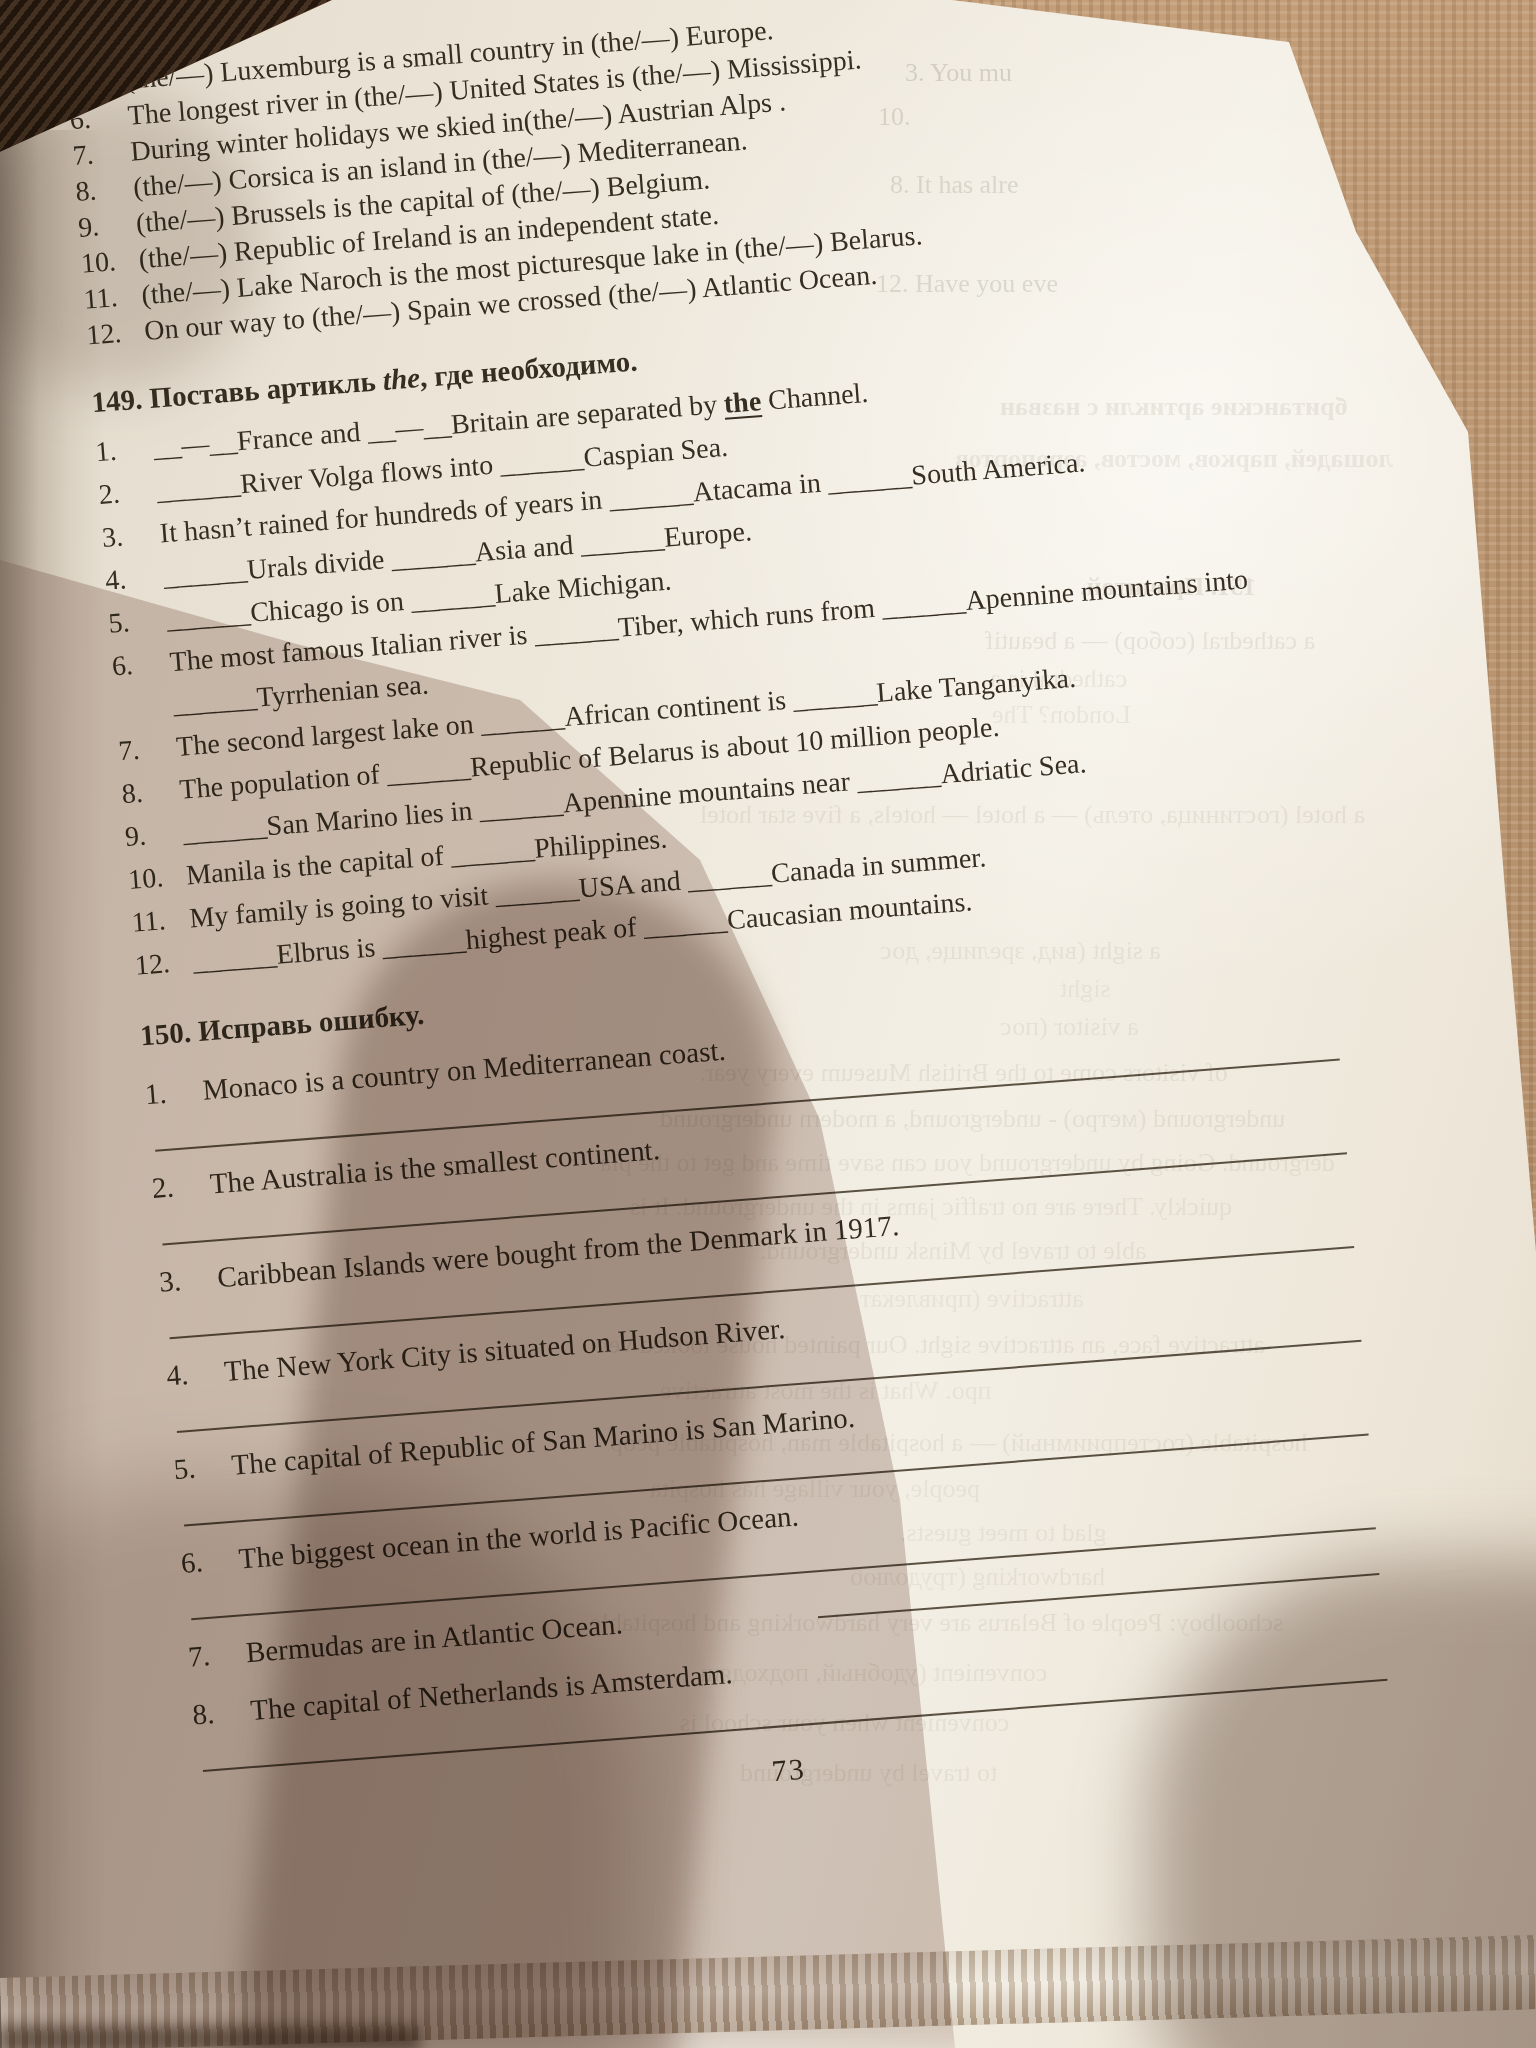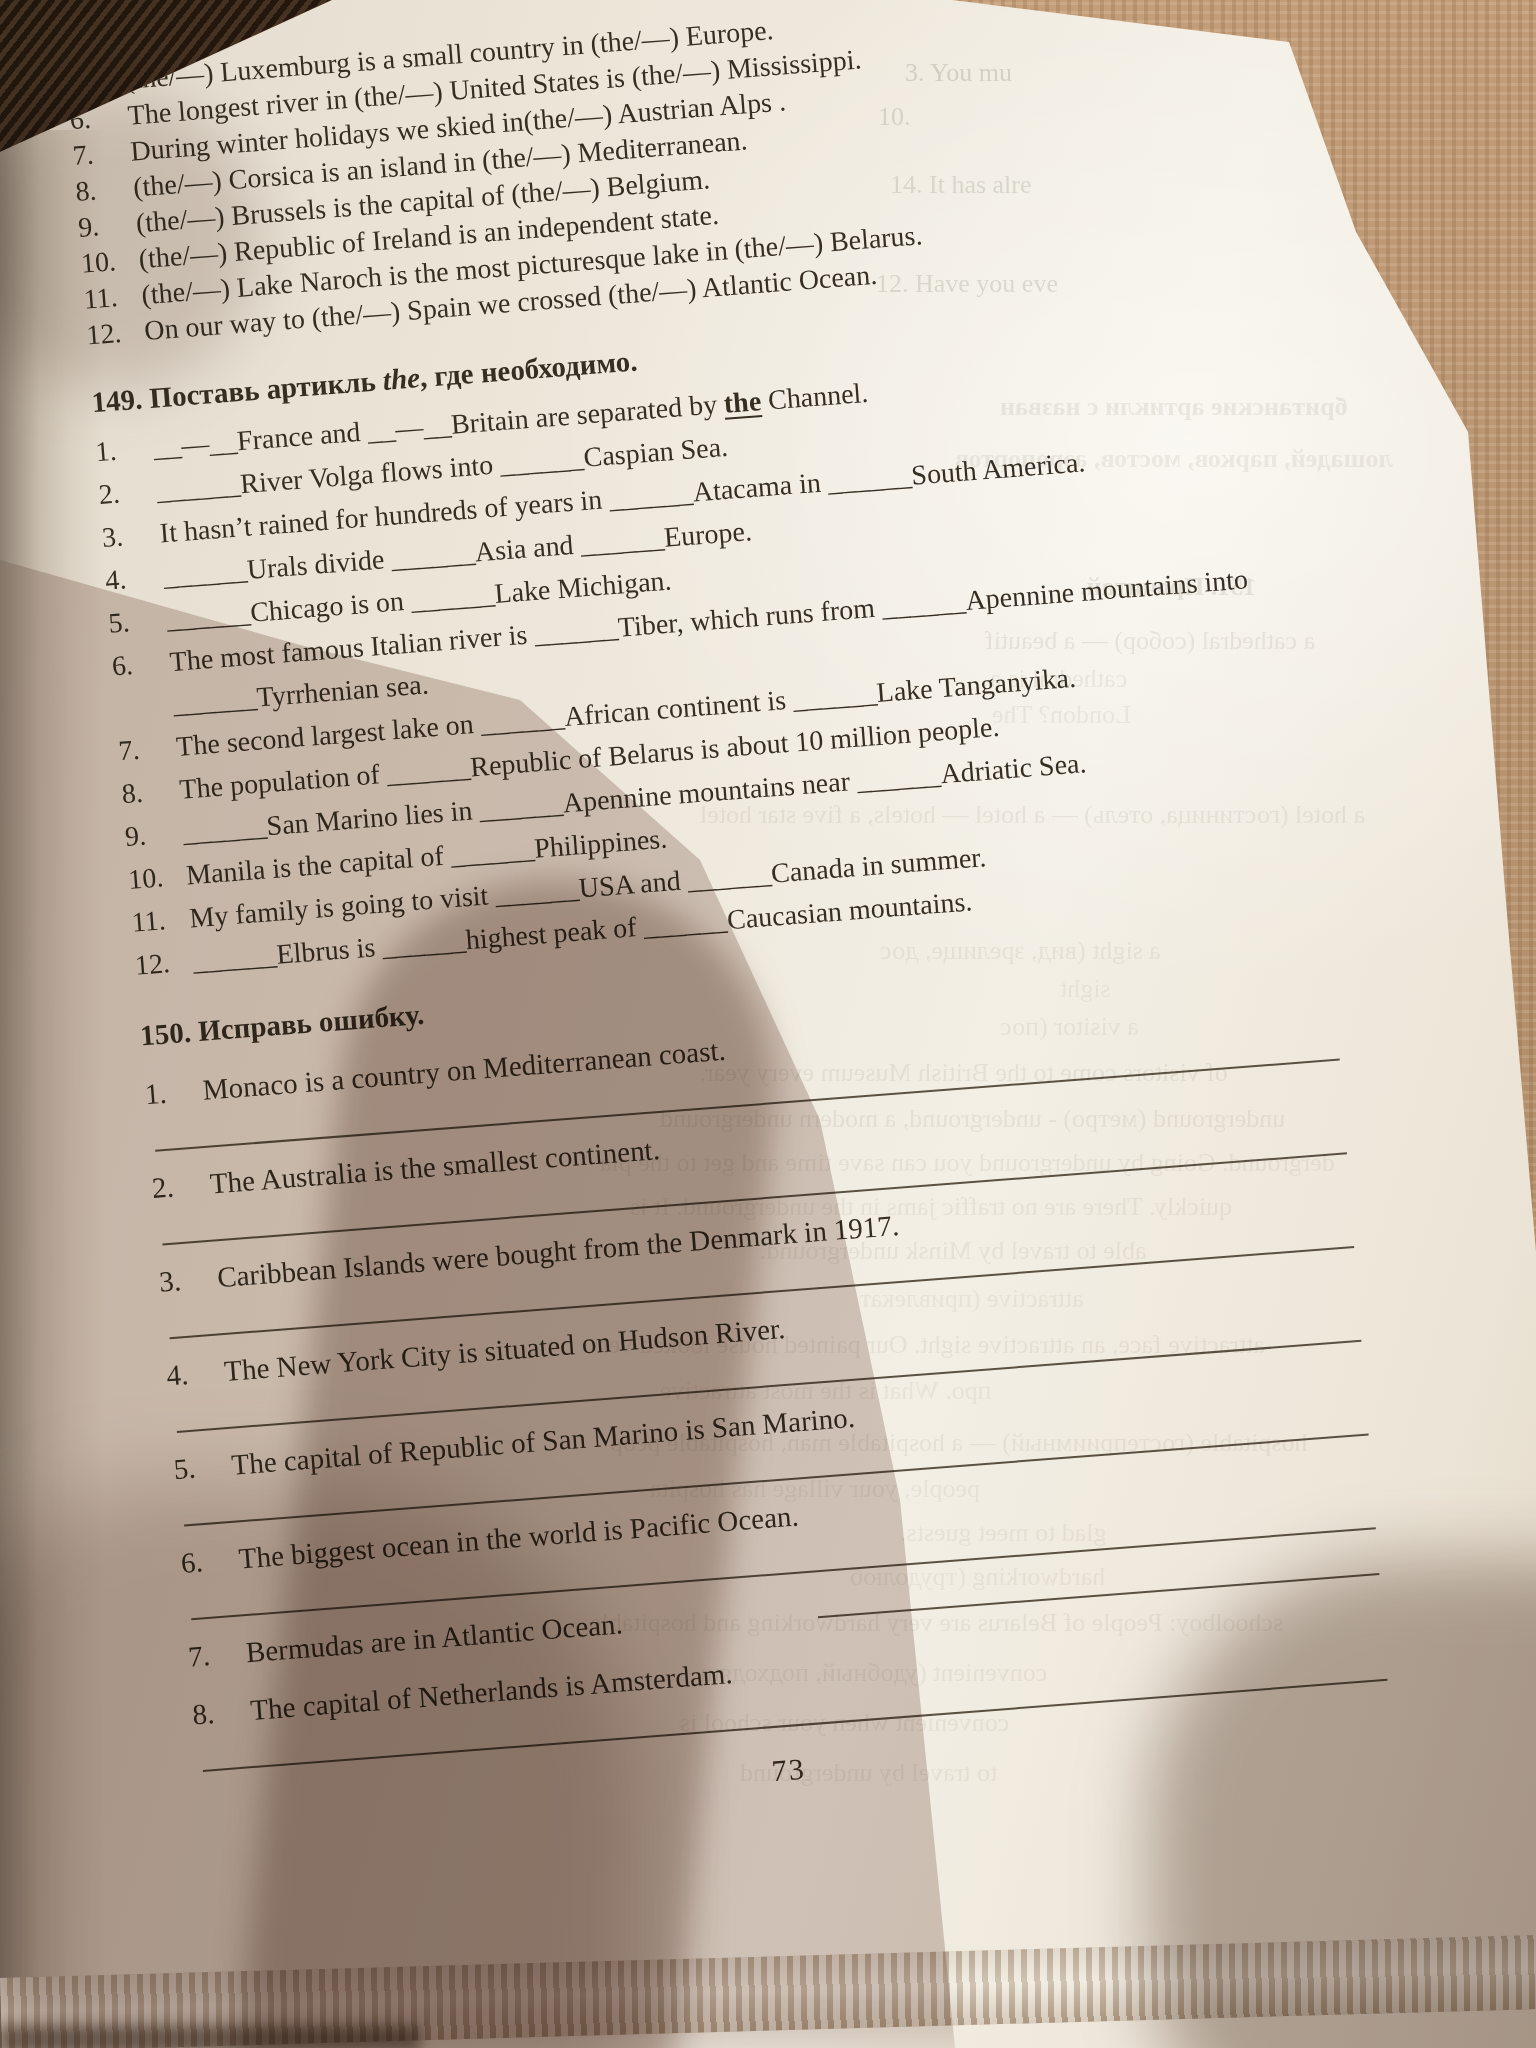--- a/index.html
+++ b/index.html
@@ -90,21 +90,21 @@
 
 <div class="photo">
 
   <div class="cover-under"></div>
   <div class="cover"></div>
 
   <div class="page">
     <div class="bleed" id="bleed">
         <span style="left: 905px; top: 58px; opacity: 0.3;">3. You mu</span>
         <span style="left: 878px; top: 102px; opacity: 0.28;">10.</span>
-        <span style="left: 890px; top: 170px; opacity: 0.26;">14. It has alre</span>
+        <span style="left: 890px; top: 170px; opacity: 0.26;">8. It has alre</span>
         <span style="left: 876px; top: 262px; opacity: 0.26; margin-top: 7px;">12. Have you eve</span>
         <span class="m b" style="left: 1000px; top: 392px; opacity: 0.16;">британские артикли с назван</span>
         <span class="m b" style="left: 955px; top: 444px; opacity: 0.15;">лошадей, парков, мостов, аэропортов</span>
         <span class="m b" style="left: 1080px; top: 572px; opacity: 0.2;">151. Прочитай.</span>
         <span class="m" style="left: 985px; top: 626px; opacity: 0.18;">a cathedral (собор) — a beautif</span>
         <span class="m" style="left: 990px; top: 664px; opacity: 0.15;">cathedral is a</span>
         <span class="m" style="left: 992px; top: 700px; opacity: 0.14;">London? The</span>
         <span class="m" style="left: 700px; top: 800px; opacity: 0.16;">a hotel (гостиница, отель) — a hotel — hotels, a five star hotel</span>
         <span class="m" style="left: 880px; top: 936px; opacity: 0.15;">a sight (вид, зрелище, дос</span>
         <span class="m" style="left: 1060px; top: 974px; opacity: 0.13;">sight</span>

